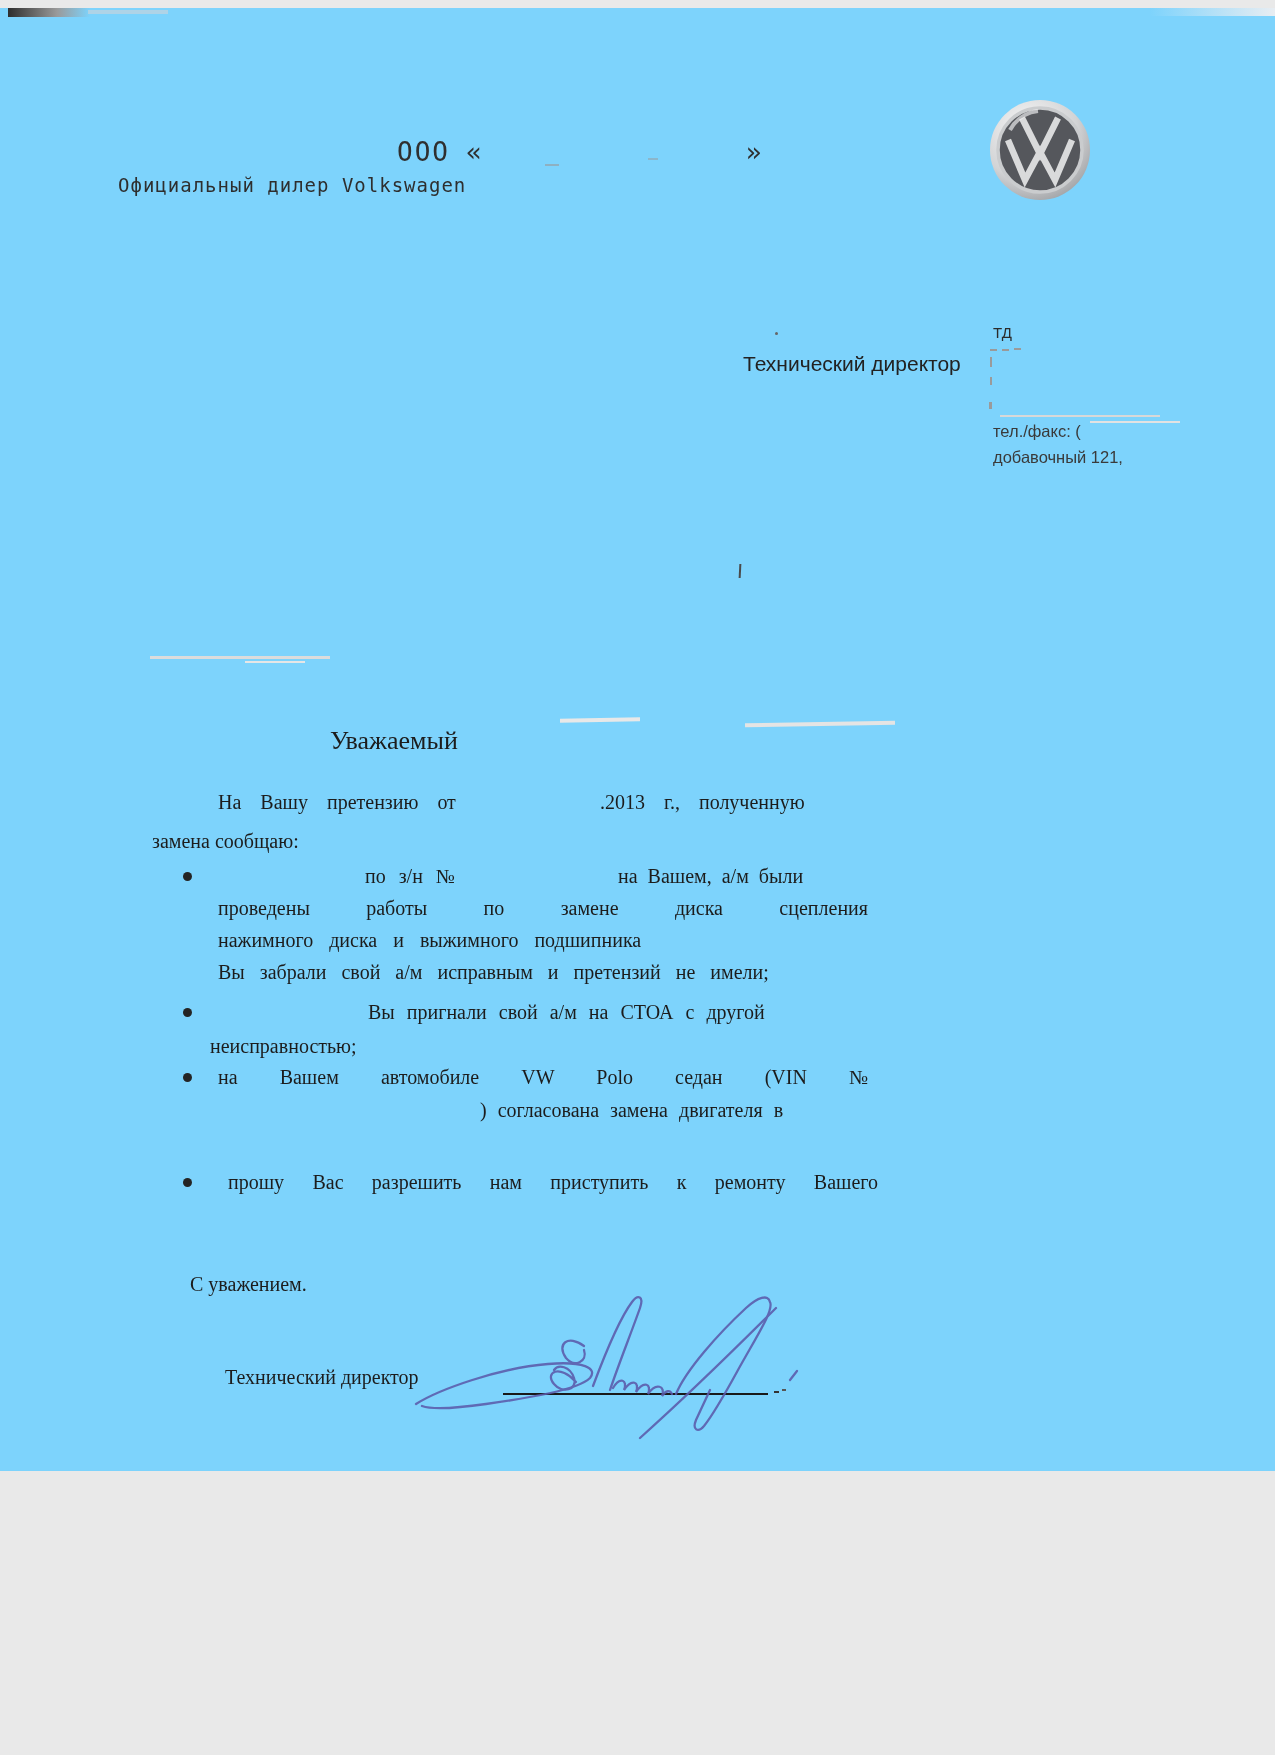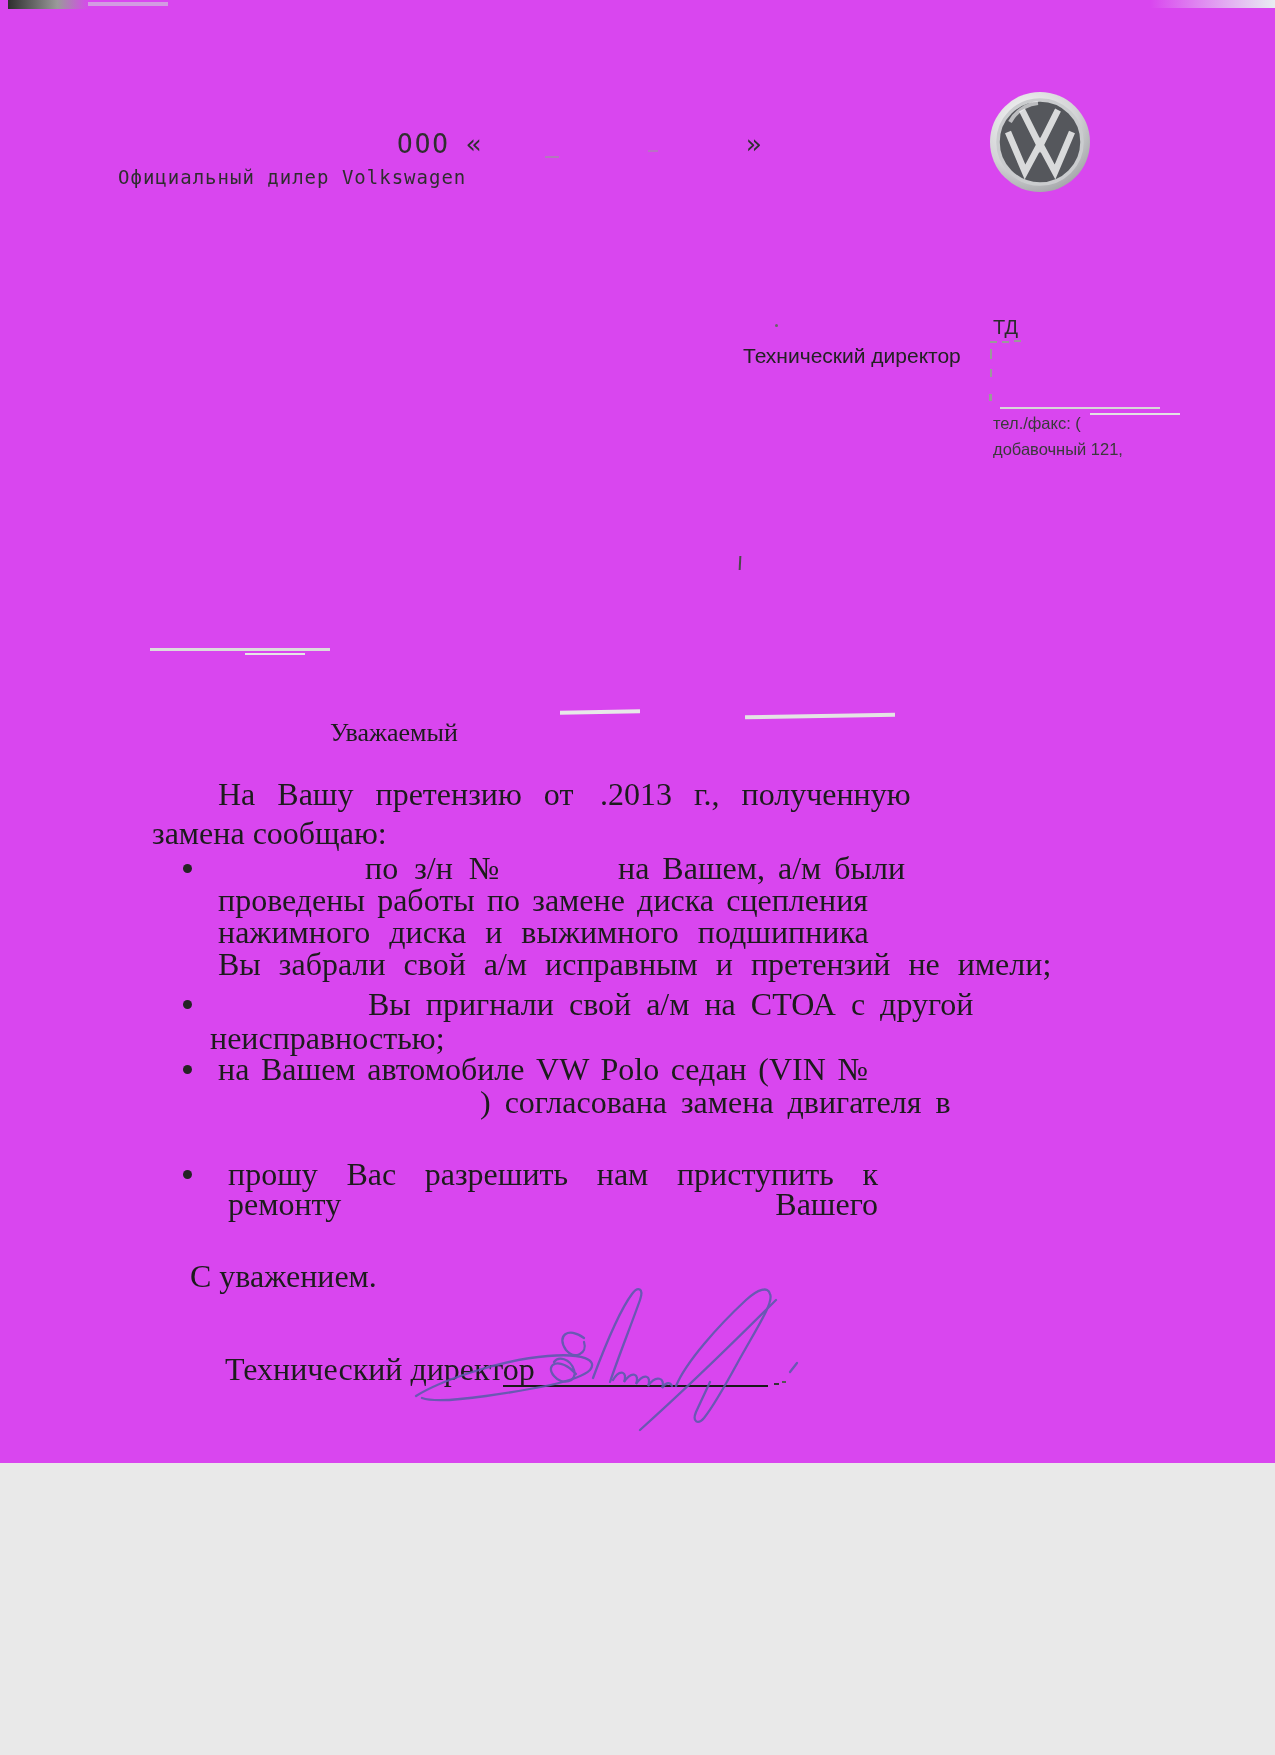--- a/index.html
+++ b/index.html
@@ -1,24 +1,24 @@
 <!DOCTYPE html>
 <html><head>
 <meta charset="utf-8">
 <style>
   html,body{margin:0;padding:0;background:#e9e9e9;}
   .page{
-    position:relative;width:1275px;height:1463px;margin:0 auto;
-    background:#d946ef;overflow:hidden;
+    position:relative;width:1275px;height:1463px;margin:8px auto;
+    background:#7dd3fc;overflow:hidden;
     font-family:"Liberation Serif",serif;color:#1c1c1c;
   }
   .abs{position:absolute;}
   .mono{font-family:"DejaVu Sans Mono",monospace;}
   .sans{font-family:"Liberation Sans",sans-serif;}
-  .body-line{font-size:32px;line-height:30px;white-space:nowrap;}
+  .body-line{font-size:20px;line-height:30px;white-space:nowrap;}
   .just{white-space:normal;text-align:justify;text-align-last:justify;}
   .bullet-dot{width:9px;height:9px;border-radius:50%;background:#242424;}
   .company-line{font-size:26px;letter-spacing:2px;color:#2f2f2f;white-space:nowrap;}
   .dealer-line{font-size:19px;letter-spacing:1px;color:#2e2e2e;white-space:nowrap;}
   .contact-small{font-size:16.5px;color:#3a3a3a;white-space:nowrap;}
   .mark{background:#9a9a9a;}
   .sig-underline{background:#191919;height:2px;}
 </style>
 </head>
 <body>
@@ -52,21 +52,21 @@
       <circle cx="52" cy="52" r="42" fill="#55575c"></circle>
       <circle cx="52" cy="52" r="42" fill="none" stroke="#caccce" stroke-width="3.5"></circle>
       <g stroke="#d9dadb" stroke-width="6.5" fill="none">
         <path d="M34 20 L52 56 L70 20"></path>
         <path d="M20 42 L37 82 L52 54 L67 82 L84 42"></path>
       </g>
       <path d="M22 32 A37 37 0 0 1 50 13" stroke="#f2f3f4" stroke-width="4" fill="none" opacity="0.65"></path>
     </svg>
   </div>
 
-  <div class="abs sans" style="left:993px;top:316px;font-size:20px;color:#2b2b2b;">ТД</div>
+  <div class="abs sans" style="left:993px;top:316px;font-size:15px;color:#2b2b2b;">ТД</div>
 
   <div class="abs mark" style="left:990px;top:341px;width:7px;height:2px;"></div>
   <div class="abs mark" style="left:1002px;top:341px;width:7px;height:2px;"></div>
   <div class="abs mark" style="left:1014px;top:340px;width:7px;height:2px;"></div>
   <div class="abs mark" style="left:990px;top:349px;width:2px;height:10px;"></div>
   <div class="abs mark" style="left:990px;top:369px;width:2px;height:8px;"></div>
   <div class="abs mark" style="left:989px;top:394px;width:3px;height:7px;"></div>
   <div class="abs" style="left:1000px;top:407px;width:160px;height:2px;background:#d8d8d8;"></div>
   <div class="abs" style="left:1090px;top:413px;width:90px;height:2px;background:#e2e2e2;"></div>
 

